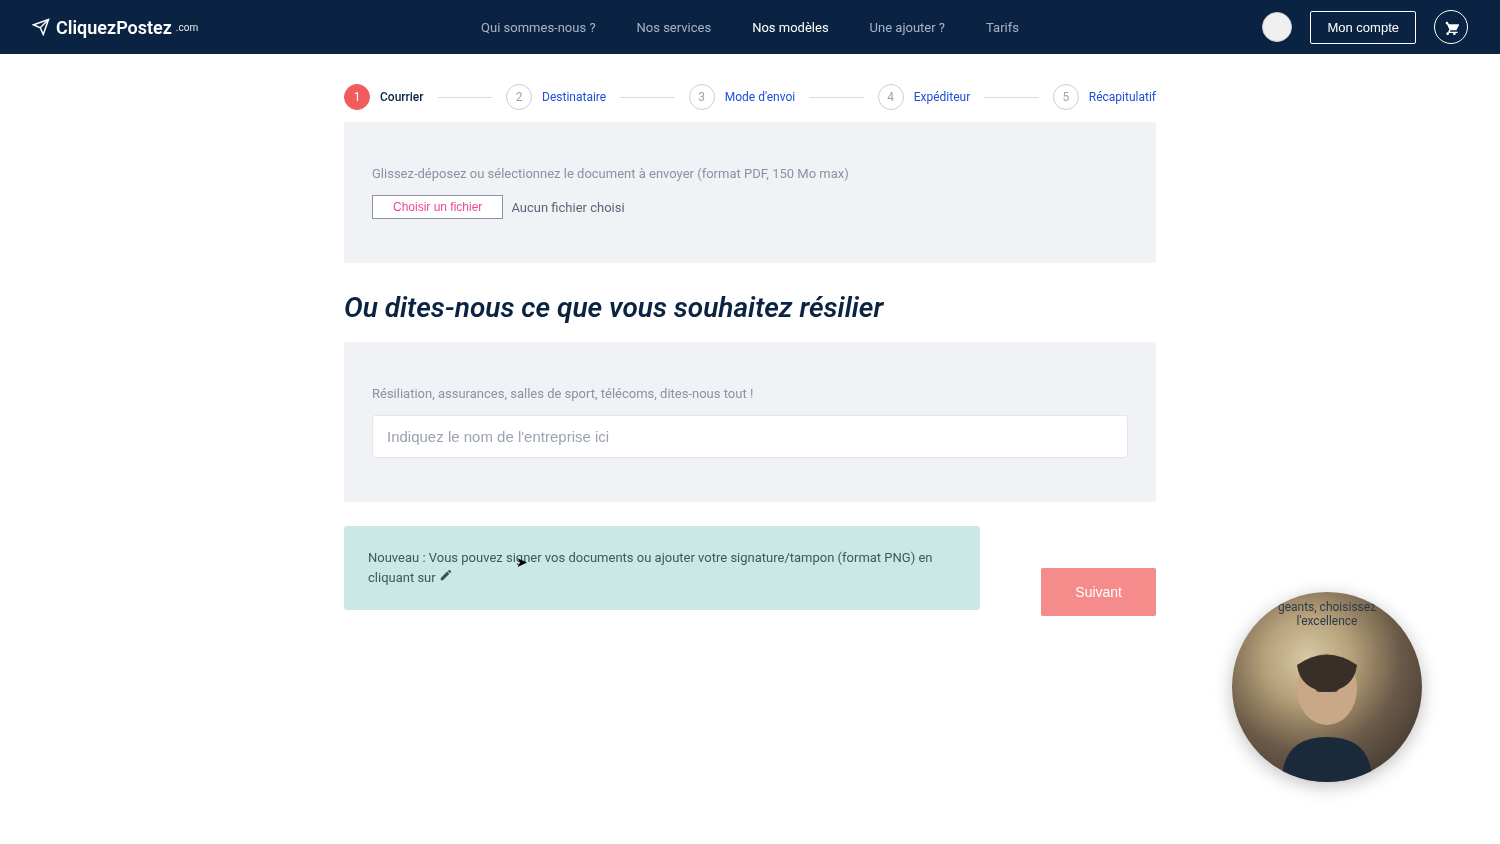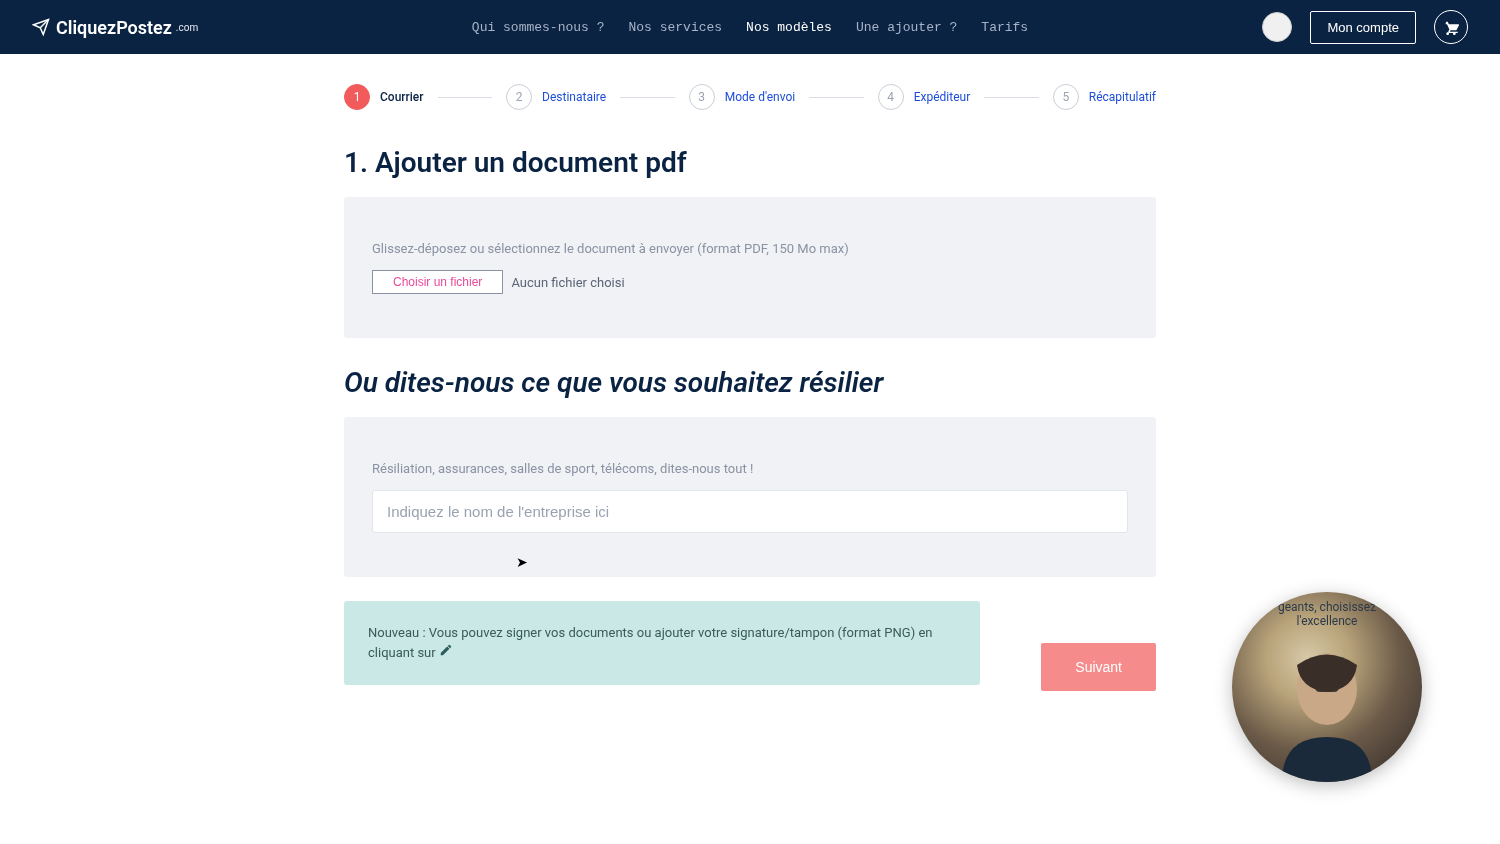--- a/index.html
+++ b/index.html
@@ -27,27 +27,26 @@
     color: #ffffff;
     font-size: 18px;
     font-weight: 600;
     display: flex;
     align-items: center;
     gap: 6px;
   }
   .logo .brand-suffix { font-size: 10px; font-weight: 400; opacity: 0.9; margin-left: -2px; }
   .nav {
     display: flex;
-    gap: 24px;
+    gap: 41px;
     margin-left: auto;
     margin-right: auto;
     position: absolute;
     left: 50%;
     transform: translateX(-50%);
-    font-family: Liberation Mono, monospace;
   }
   .nav-item {
     color: #a7b3c7;
     font-size: 13px;
     cursor: pointer;
   }
   .nav-item.active { color: #ffffff; }
   .header-right {
     display: flex;
     align-items: center;
@@ -288,21 +287,20 @@
   </div>
   <div class="step-line"></div>
   <div class="step">
     <div class="step-circle">5</div>
     <div class="step-label">Récapitulatif</div>
   </div>
 </div>
 
 <div class="container">
 
-  <h1 class="section-title">1. Ajouter un document pdf</h1>
 
   <div class="panel">
     <div class="panel-hint">Glissez-déposez ou sélectionnez le document à envoyer (format PDF, 150 Mo max)</div>
     <div class="file-row">
       <button class="file-btn">Choisir un fichier</button>
       <span class="file-status">Aucun fichier choisi</span>
     </div>
   </div>
 
   <h2 class="section-subtitle">Ou dites-nous ce que vous souhaitez résilier</h2>

